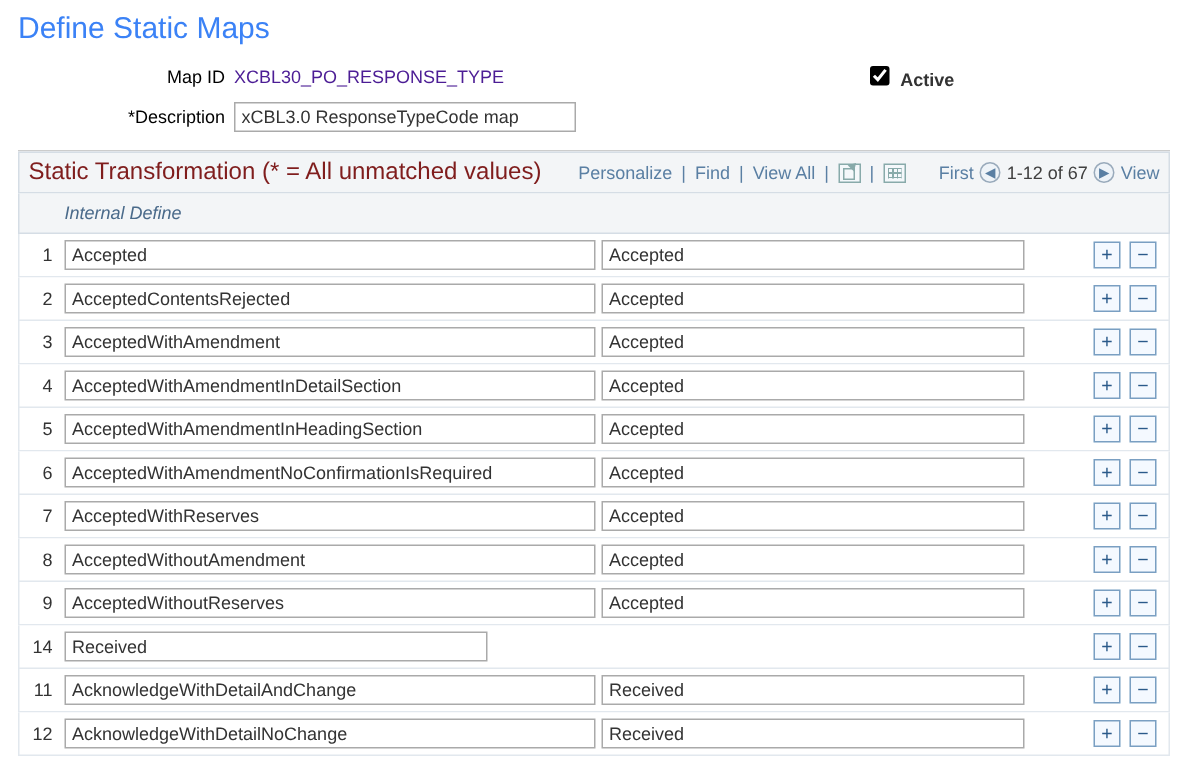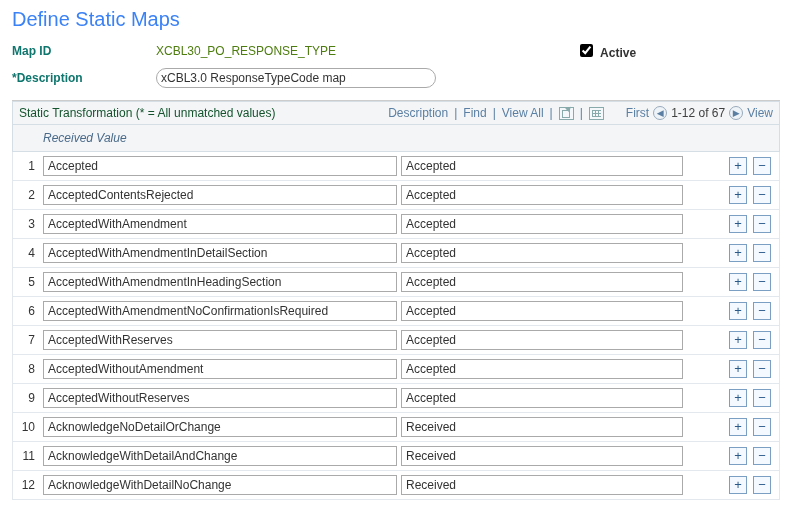--- a/index.html
+++ b/index.html
@@ -28,63 +28,64 @@
     display: flex;
     align-items: center;
     gap: 40px;
   }
   .field-row {
     display: flex;
     align-items: center;
     gap: 6px;
   }
   .field-label {
+    text-align: right;
     width: 138px;
-    font-weight: bold;
-    color: #0f766e;
+    font-weight: normal;
+    color: #000000;
   }
   .field-value-static {
-    color: #4d7c0f;
+    color: #4c1d95;
   }
   .active-box {
     display: inline-flex;
     align-items: flex-end;
     gap: 4px;
     margin-left: 200px;
     font-weight: bold;
   }
   .active-box input {
     accent-color: #000;
   }
   input[type="text"].form-input {
     font-family: Arial, Helvetica, sans-serif;
     font-size: 12px;
     padding: 2px 4px;
     border: 1px solid #aaa;
     background: #fff;
     color: #333;
     height: 20px;
   }
-  .desc-input { width: 280px; border-radius: 10px; }
+  .desc-input { width: 228px; }
 
   .grid-wrap {
     border-top: 1px solid #ccc;
     margin-top: 6px;
   }
   .grid-hdr {
     display: flex;
     align-items: center;
     justify-content: space-between;
     background: #f3f5f7;
     border: 1px solid #d5dde5;
     padding: 4px 6px;
   }
   .grid-hdr-left {
-    color: #14532d;
-    font-size: 12px;
+    color: #7f1d1d;
+    font-size: 16px;
     text-align: right;
   }
   .grid-hdr-right {
     display: flex;
     align-items: center;
     gap: 6px;
     color: #5a7fa3;
   }
   .grid-hdr-right a {
     color: #5a7fa3;
@@ -207,42 +208,42 @@
   <div class="field-row">
     <span class="field-label">*Description</span>
     <input type="text" class="form-input desc-input" value="xCBL3.0 ResponseTypeCode map" style="">
   </div>
 </div>
 
 <div class="grid-wrap">
   <div class="grid-hdr">
     <span class="grid-hdr-left">Static Transformation (* = All unmatched values)</span>
     <span class="grid-hdr-right">
-      <a href="#">Description</a>
+      <a href="#">Personalize</a>
       <span class="pipe">|</span>
       <a href="#">Find</a>
       <span class="pipe">|</span>
       <a href="#">View All</a>
       <span class="pipe">|</span>
       <span class="toolbar-icon popout"></span>
       <span class="pipe">|</span>
       <span class="toolbar-icon excel"></span>
       <span class="nav-chunk">
         <a href="#">First</a>
         <span class="nav-arrow">◀</span>
         <span class="count">1-12 of 67</span>
         <span class="nav-arrow">▶</span>
         <a href="#">View</a>
       </span>
     </span>
   </div>
 
   <div class="col-hdr-row">
     <span class="col-num"></span>
-    <span class="col-int">Received Value</span>
+    <span class="col-int">Internal Define</span>
     <span class="col-btns"></span>
   </div>
 
   <div class="data-rows" id="data-rows">
       <div class="data-row">
         <span class="rn">1</span>
         <span class="ext"><input type="text" class="form-input" value="Accepted" style=""></span>
         <span class="int"><input type="text" class="form-input" value="Accepted" style=""></span>
         <span class="actions">
           <span class="sq-btn">+</span>
@@ -315,22 +316,21 @@
       <div class="data-row">
         <span class="rn">9</span>
         <span class="ext"><input type="text" class="form-input" value="AcceptedWithoutReserves" style=""></span>
         <span class="int"><input type="text" class="form-input" value="Accepted" style=""></span>
         <span class="actions">
           <span class="sq-btn">+</span>
           <span class="sq-btn minus">−</span>
         </span>
       </div>
       <div class="data-row">
-        <span class="rn">10</span>
-        <span class="ext"><input type="text" class="form-input" value="AcknowledgeNoDetailOrChange" style=""></span>
+        <span class="rn">14</span>
         <span class="int"><input type="text" class="form-input" value="Received" style=""></span>
         <span class="actions">
           <span class="sq-btn">+</span>
           <span class="sq-btn minus">−</span>
         </span>
       </div>
       <div class="data-row">
         <span class="rn">11</span>
         <span class="ext"><input type="text" class="form-input" value="AcknowledgeWithDetailAndChange" style=""></span>
         <span class="int"><input type="text" class="form-input" value="Received" style=""></span>

